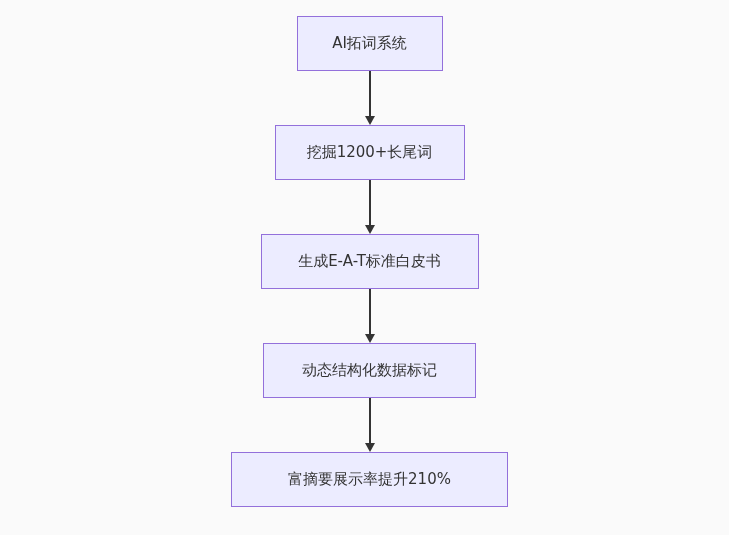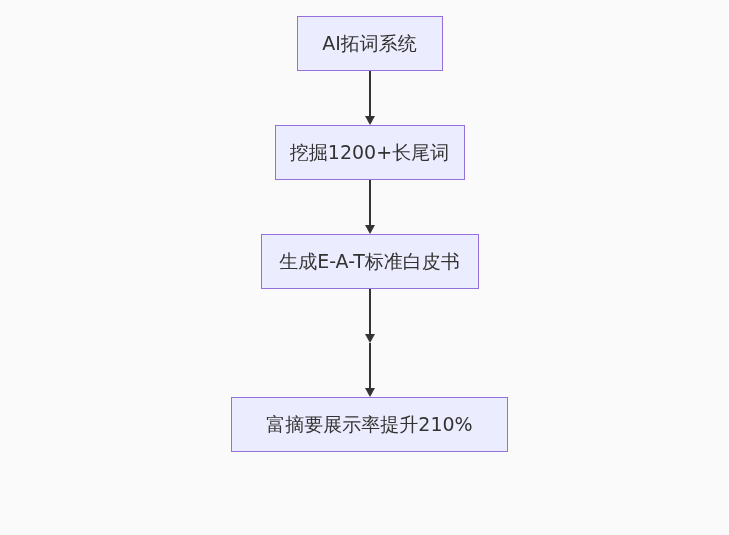--- a/index.html
+++ b/index.html
@@ -22,21 +22,21 @@
     padding-top: 16px;
     box-sizing: border-box;
     transform: translateX(5px);
   }
   .node {
     box-sizing: border-box;
     height: 55px;
     background: #ECECFF;
     border: 1px solid #9370DB;
     color: #333333;
-    font-size: 19px;
+    font-size: 15px;
     display: flex;
     align-items: center;
     justify-content: center;
     text-align: center;
     flex: 0 0 auto;
   }
   .n1 { width: 146px; }
   .n2 { width: 190px; align-items: center; }
   .n3 { width: 218px; align-items: center; }
   .n4 { width: 213px; }
@@ -86,20 +86,23 @@
 
   <div class="node n3">
     <span>生成E-A-T标准白皮书</span>
   </div>
 
   <div class="edge">
     <div class="edge-line"></div>
     <div class="edge-head"></div>
   </div>
 
+  <div class="node n4">
+    <span>动态结构化数据标记</span>
+  </div>
 
   <div class="edge">
     <div class="edge-line"></div>
     <div class="edge-head"></div>
   </div>
 
   <div class="node n5">
     <span>富摘要展示率提升210%</span>
   </div>
 

